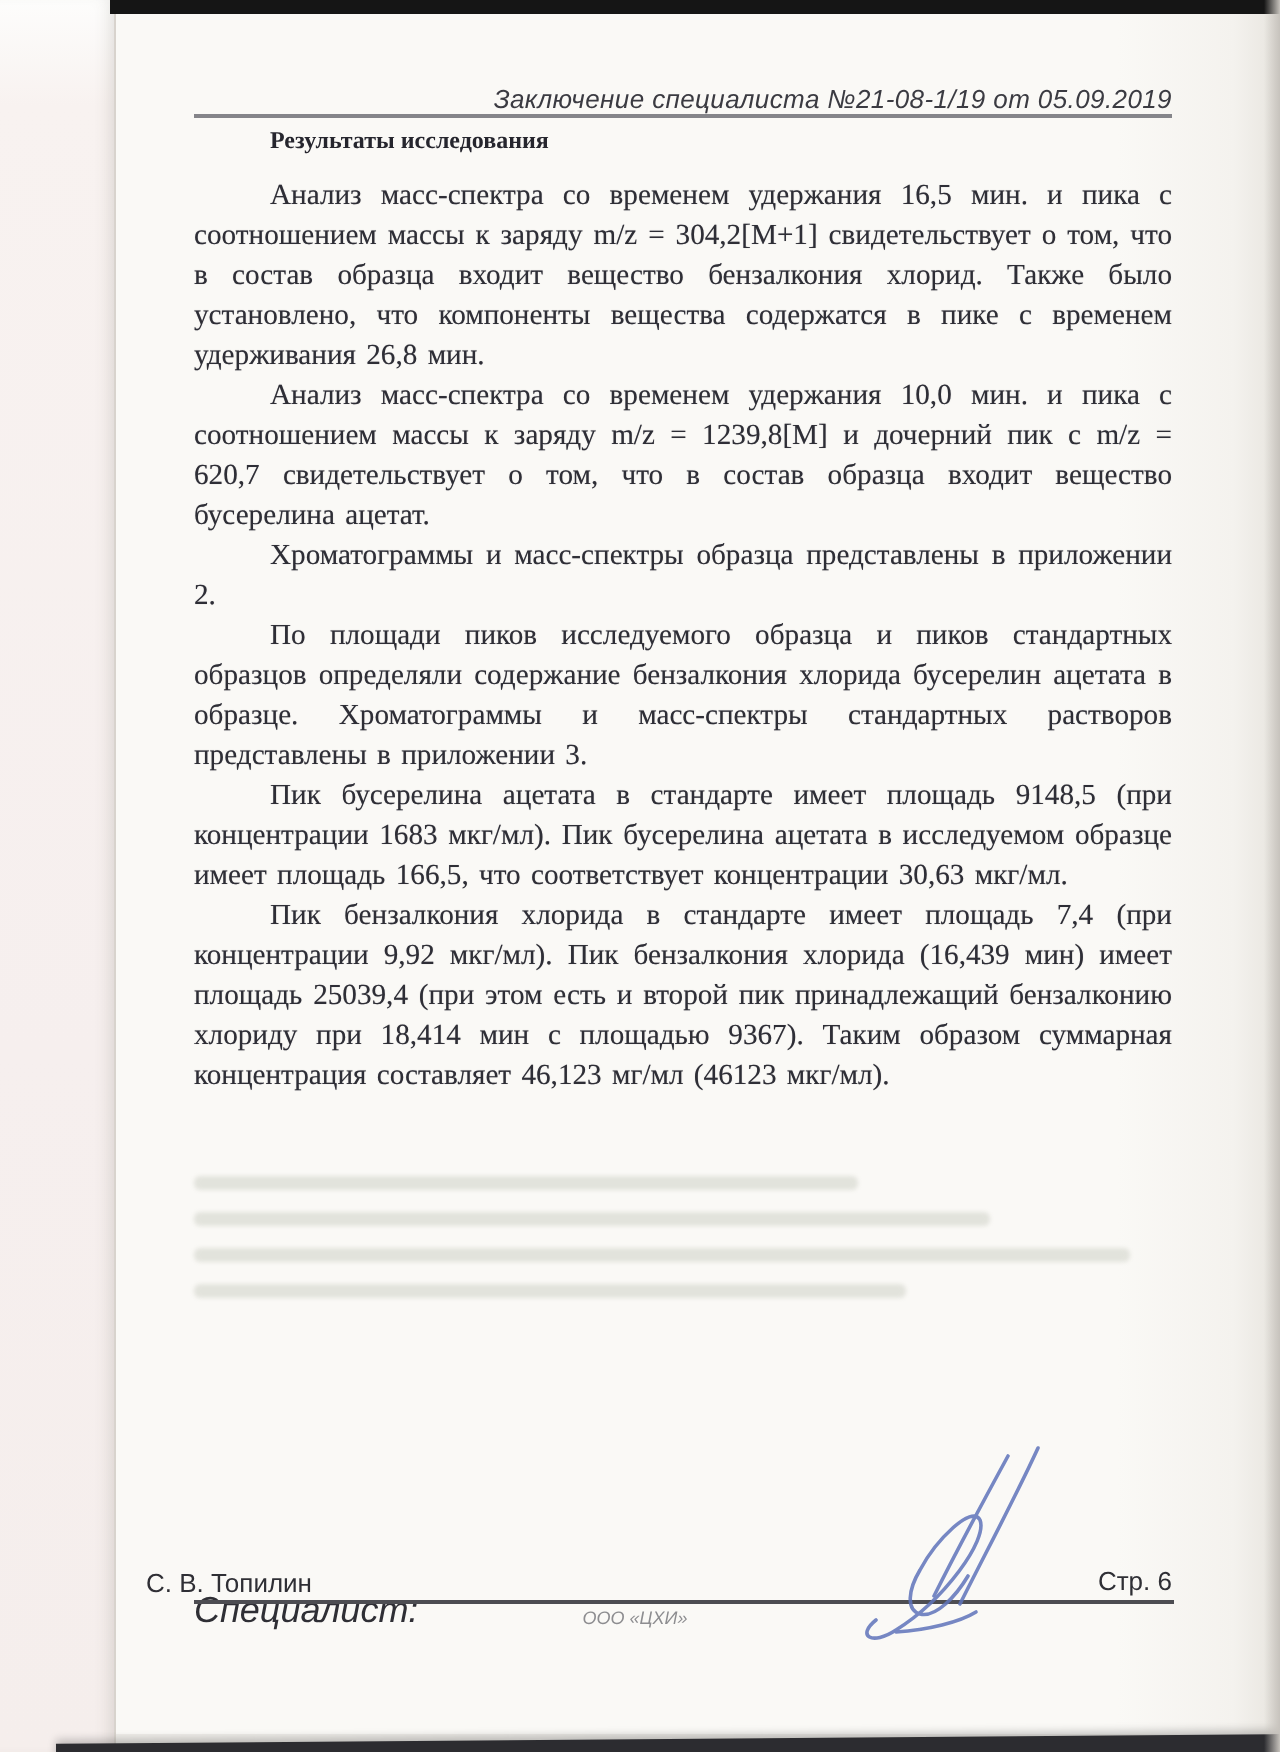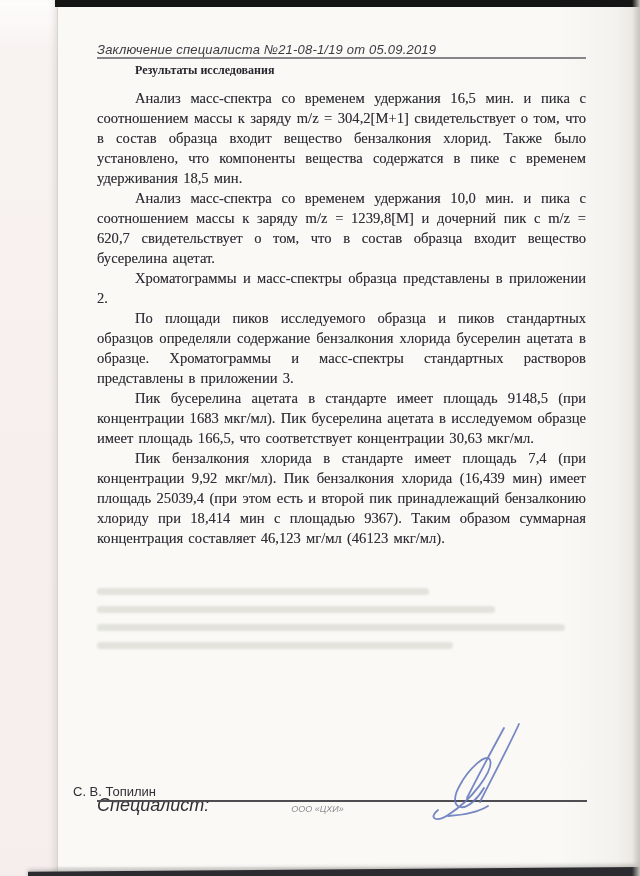--- a/index.html
+++ b/index.html
@@ -26,21 +26,21 @@
     position:absolute;right:0;top:0;width:8px;height:876px;
     background:linear-gradient(90deg,rgba(190,186,180,0),#c7c3bd);
   }
   
   .page{
     position:absolute;left:58px;top:7px;right:0;bottom:9px;
     background:linear-gradient(90deg,#faf9f6 0%,#faf9f6 86%,#f4f2ee 96%,#e7e4de 100%);
   }
   .doc-header{
     position:absolute;top:35px;left:39px;width:489px;
-    font-style:italic;font-size:13px;color:#3b3b42;
+    text-align:right;font-style:italic;font-size:13px;color:#3b3b42;
     letter-spacing:.2px;white-space:nowrap;
   }
   .header-rule{position:absolute;top:50px;left:39px;width:489px;height:1.5px;background:#85858a;}
   .section-heading{
     position:absolute;top:56px;left:77px;margin:0;
     font-family:"Liberation Serif",serif;font-weight:bold;font-size:12px;color:#26262e;
   }
   .doc-body{
     position:absolute;top:81px;left:39px;width:489px;
     font-family:"Liberation Serif",serif;font-size:14.6px;line-height:20px;
@@ -80,35 +80,36 @@
   <div class="bar-top"></div>
 
   <div class="page">
 
     <div class="doc-header">Заключение специалиста №21-08-1/19 от 05.09.2019</div>
     <div class="header-rule"></div>
 
     <h3 class="section-heading">Результаты исследования</h3>
 
     <div class="doc-body">
-      <p>Анализ масс-спектра со временем удержания 16,5 мин. и пика с соотношением массы к заряду m/z = 304,2[М+1] свидетельствует о том, что в состав образца входит вещество бензалкония хлорид. Также было установлено, что компоненты вещества содержатся в пике с временем удерживания 18,5 мин.</p>
+      <p>Анализ масс-спектра со временем удержания 16,5 мин. и пика с соотношением массы к заряду m/z = 304,2[М+1] свидетельствует о том, что в состав образца входит вещество бензалкония хлорид. Также было установлено, что компоненты вещества содержатся в пике с временем удерживания 26,8 мин.</p>
       <p>Анализ масс-спектра со временем удержания 10,0 мин. и пика с соотношением массы к заряду m/z = 1239,8[М] и дочерний пик с m/z = 620,7 свидетельствует о том, что в состав образца входит вещество бусерелина ацетат.</p>
       <p>Хроматограммы и масс-спектры образца представлены в приложении 2.</p>
       <p>По площади пиков исследуемого образца и пиков стандартных образцов определяли содержание бензалкония хлорида бусерелин ацетата в образце. Хроматограммы и масс-спектры стандартных растворов представлены в приложении 3.</p>
       <p>Пик бусерелина ацетата в стандарте имеет площадь 9148,5 (при концентрации 1683 мкг/мл). Пик бусерелина ацетата в исследуемом образце имеет площадь 166,5, что соответствует концентрации 30,63 мкг/мл.</p>
       <p>Пик бензалкония хлорида в стандарте имеет площадь 7,4 (при концентрации 9,92 мкг/мл). Пик бензалкония хлорида (16,439 мин) имеет площадь 25039,4 (при этом есть и второй пик принадлежащий бензалконию хлориду при 18,414 мин с площадью 9367). Таким образом суммарная концентрация составляет 46,123 мг/мл (46123 мкг/мл).</p>
     </div>
 
     <div class="ghost g1"></div>
     <div class="ghost g2"></div>
     <div class="ghost g3"></div>
     <div class="ghost g4"></div>
 
     <div class="footer-role">Специалист:</div>
     <div class="footer-name">С. В. Топилин</div>
+    <div class="footer-page">Стр. 6</div>
     <div class="footer-rule"></div>
 
     <div class="footer-org">
       <span>ООО «ЦХИ»</span>
     </div>
 
     <svg class="signature" viewBox="0 0 115 110" xmlns="http://www.w3.org/2000/svg">
       <g fill="none" stroke="#5f74bb" stroke-width="1.8" stroke-linecap="round" opacity="0.85">
         <path d="M 18 92 C 8 100, 16 105, 28 97 C 52 82, 74 52, 70 42 C 66 34, 48 52, 40 67 C 34 77, 33 87, 40 89 C 48 91, 58 80, 64 70"></path>
         <path d="M 47 80 C 58 58, 72 32, 84 10"></path>

